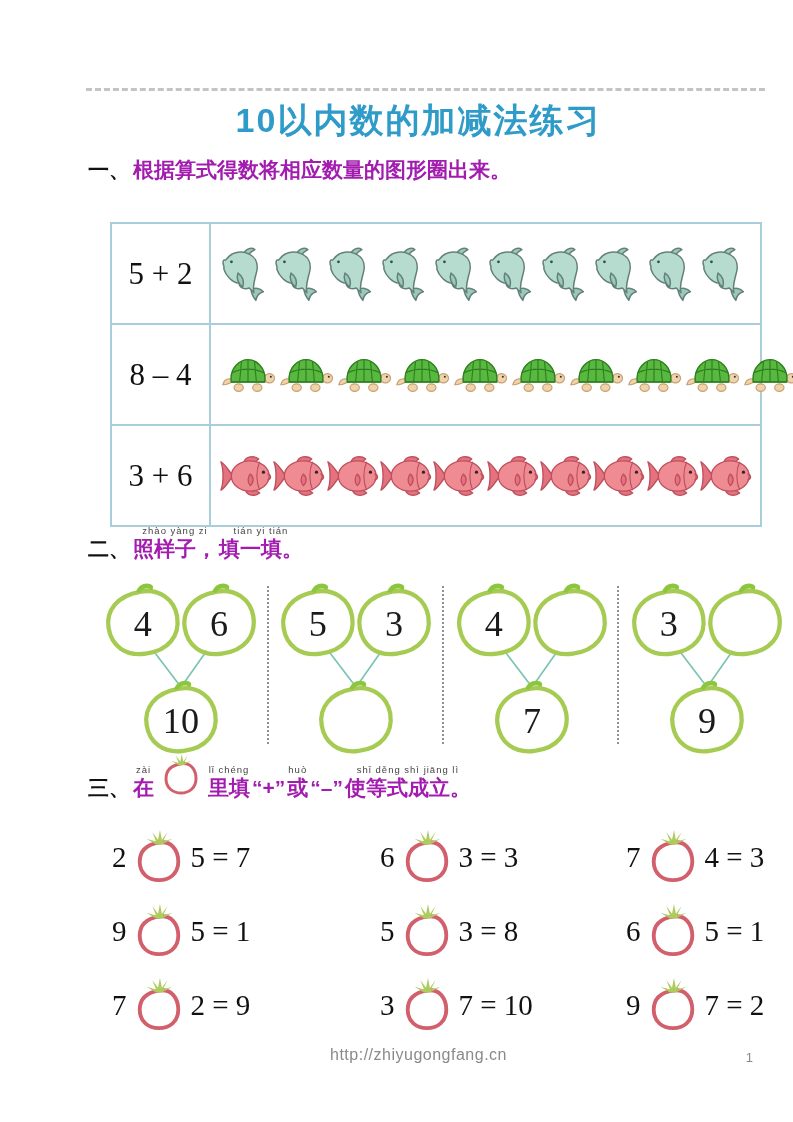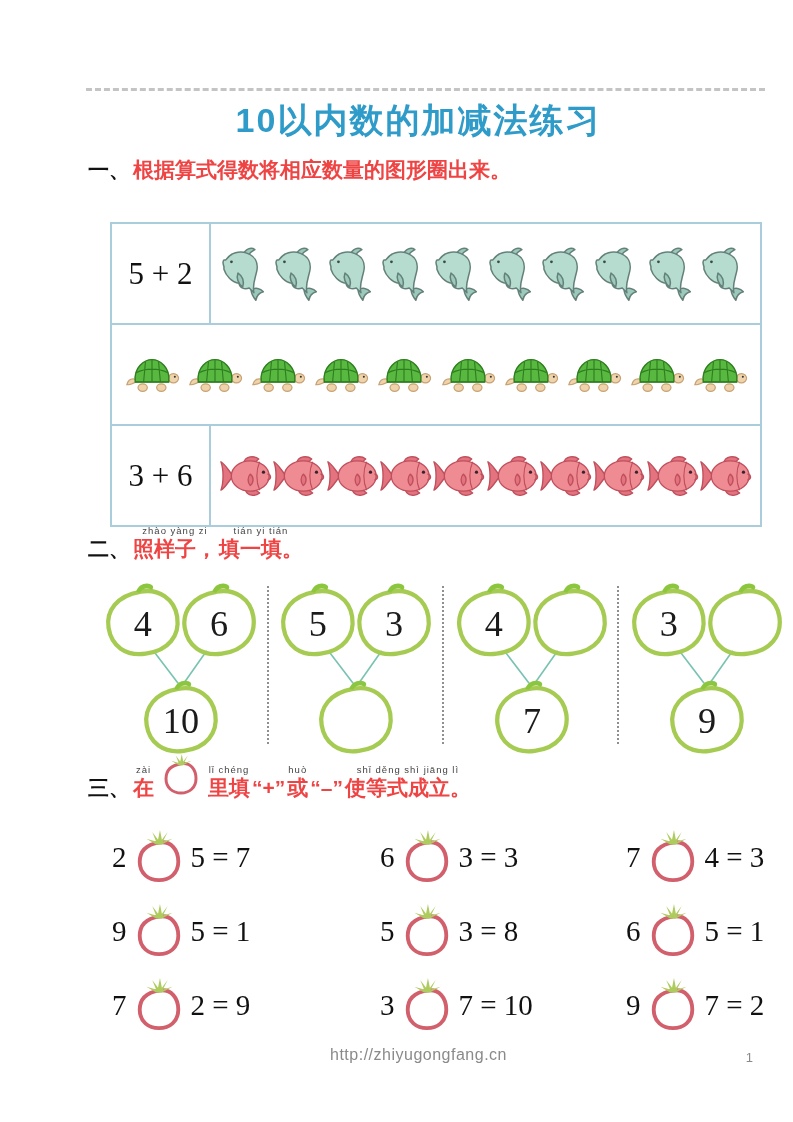--- a/index.html
+++ b/index.html
@@ -9,21 +9,21 @@
   .title{position:absolute;left:0;right:0;top:98px;margin:0;text-align:center;
          font-size:34px;font-weight:bold;color:#2E9BC9;letter-spacing:2px;}
   .sec-head{position:absolute;display:flex;align-items:flex-end;}
   #sec1-head{left:66px;top:158px;}
   #sec2-head{left:66px;top:524px;}
   #sec3-head{left:66px;top:754px;}
   .sec-label{font-size:21px;font-weight:bold;line-height:1.15;margin-right:2px;}
   .annot{display:inline-flex;flex-direction:column;align-items:center;margin:0 1px;}
   .py{display:block;font-size:9.5px;line-height:13px;height:13px;color:#444;
       white-space:nowrap;letter-spacing:1px;}
-  .zh{display:block;font-size:21px;font-weight:bold;line-height:1.15;color:#ef4444;
+  .zh{display:block;font-size:21px;font-weight:bold;line-height:1.15;color:#a21caf;
       white-space:nowrap;}
   .ptable{position:absolute;left:88px;top:222px;width:652px;border:2px solid #a9cdda;box-sizing:border-box;}
   .trow{display:flex;height:99px;}
   .trow + .trow{border-top:2px solid #a9cdda;}
   .texpr{width:97px;flex:0 0 97px;display:flex;align-items:center;justify-content:center;
          border-right:2px solid #a9cdda;font-family:"Liberation Serif",serif;font-size:31px;color:#111;}
   .tanimals{flex:1;display:flex;align-items:center;justify-content:space-around;padding:0 8px;}
   #bonds{position:absolute;left:78px;top:578px;width:686px;display:flex;
          justify-content:space-between;align-items:flex-start;}
   .bond-divider{width:0;border-left:2px dotted #8f8f8f;height:158px;margin-top:8px;}
@@ -143,20 +143,21 @@
       <path d="M25 12 C28 5 34 3 38 6 C34 8 31 11 30 15 Z" fill="#9cc9ba"></path>
       <path d="M34 49 C38 46 44 47 47 51 C43 52 40 55 39 60 C36 56 34 53 34 49 Z" fill="#9cc9ba"></path>
       <path d="M5 24 C4 21 3 19 5 17 L7 17 C12 9 22 7 30 10 C38 13 42 20 40 29 C38 38 35 44 37 52 L32 47 C27 49 22 47 21 42 C14 41 7 34 5 27 Z" fill="#b5dccf"></path>
       <path d="M20 31 C25 34 27 40 25 46 C20 42 18 36 20 31 Z" fill="#9cc9ba"></path>
     </g>
     <circle cx="13" cy="19" r="1.5" fill="#3a4a44"></circle>
   </svg>
         </div>
       </div>
       <div class="trow">
+        <div class="texpr">8 – 4</div>
         <div class="tanimals">
           <svg width="58" height="41" viewBox="0 0 62 44">
     <g stroke="#c8a275" stroke-width="1.3">
       <path d="M13 27 C8 26 5 29 4 33 C8 33 12 31 14 30 Z" fill="#efd3ab"></path>
       <ellipse cx="21" cy="36" rx="5" ry="4" fill="#efd3ab"></ellipse>
       <ellipse cx="41" cy="36" rx="5" ry="4" fill="#efd3ab"></ellipse>
       <ellipse cx="54" cy="26" rx="5.5" ry="5" fill="#efd3ab"></ellipse>
     </g>
     <circle cx="55.5" cy="24.5" r="1.1" fill="#333"></circle>
     <path d="M13 30 C11 14 23 6 31 6 C39 6 51 14 49 30 Z" fill="#58b840" stroke="#2e7d1f" stroke-width="1.5"></path>

